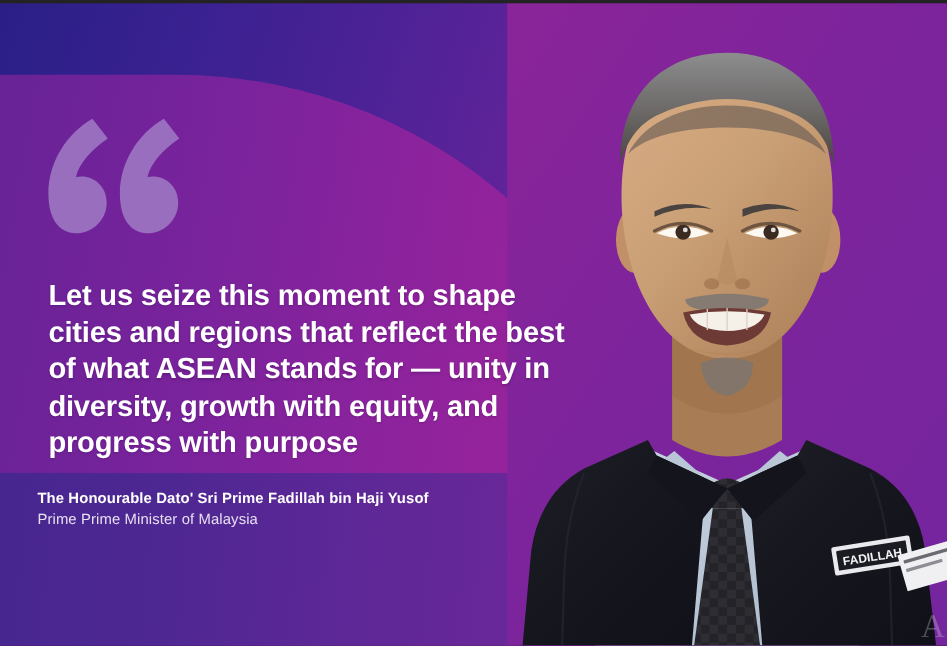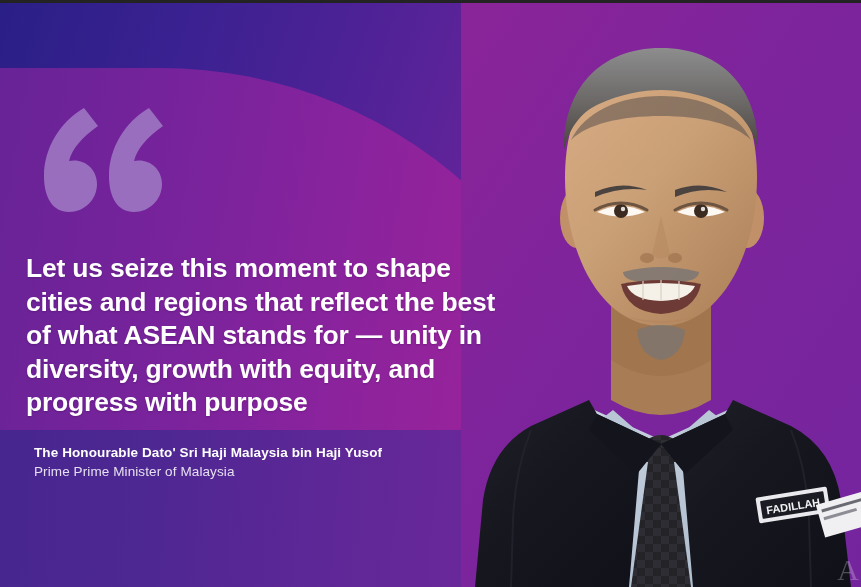--- a/index.html
+++ b/index.html
@@ -76,21 +76,21 @@
     z-index:20;
     width:130px; height:120px;
     color:#9c73c0;
     opacity:.95;
   }
   .quote-mark svg { display:block; width:100%; height:100%; }
 
   
   .quote-block {
     position:absolute;
-    left:26px; top:252px;
+    left:44px; top:252px;
     width:470px;
     z-index:22;
   }
   .quote-text {
     color:#ffffff;
     font-size:26.5px;
     line-height:33.5px;
     font-weight:700;
     letter-spacing:-0.2px;
     text-shadow:0 1px 2px rgba(40,5,60,.25);
@@ -159,21 +159,21 @@
         <path d="M71 72 C71 44 87 18 111 4 L125 22 C109 33 99 45 96 57 C110 54 124 64 124 80 C124 96 111 108 96 108 C80 108 71 94 71 72 Z"></path>
       </g>
     </svg>
   </div>
 
   <div class="quote-block">
     <div class="quote-text">Let us seize this moment to shape cities and regions that reflect the best of what ASEAN stands for — unity in diversity, growth with equity, and progress with purpose</div>
   </div>
 
   <div class="attrib">
-    <div class="attrib-name">The Honourable Dato' Sri Haji Malaysia bin Haji Yusof</div>
+    <div class="attrib-name">The Honourable Dato' Sri Prime Fadillah bin Haji Yusof</div>
     <div class="attrib-role">Prime Prime Minister of Malaysia</div>
   </div>
 
   <div class="portrait">
     <svg viewBox="0 0 400 587" xmlns="http://www.w3.org/2000/svg" aria-hidden="true">
       <defs>
         <linearGradient id="bgPurple" x1="0" y1="0" x2="1" y2="1">
           <stop offset="0%" stop-color="#8b2499"></stop>
           <stop offset="45%" stop-color="#7d249c"></stop>
           <stop offset="100%" stop-color="#74259e"></stop>

